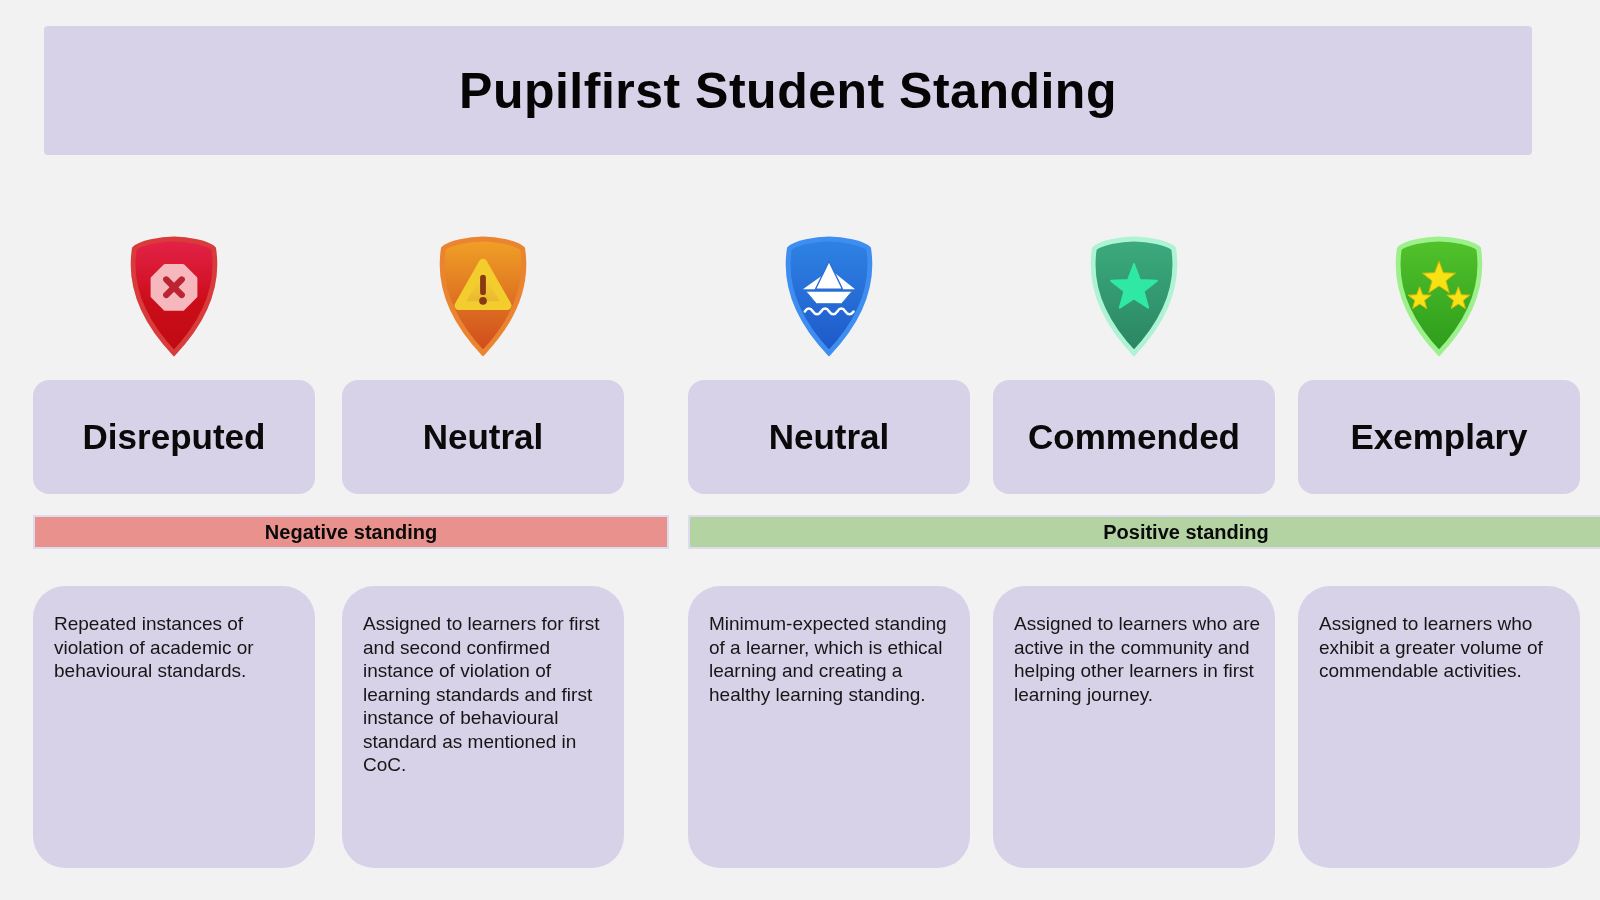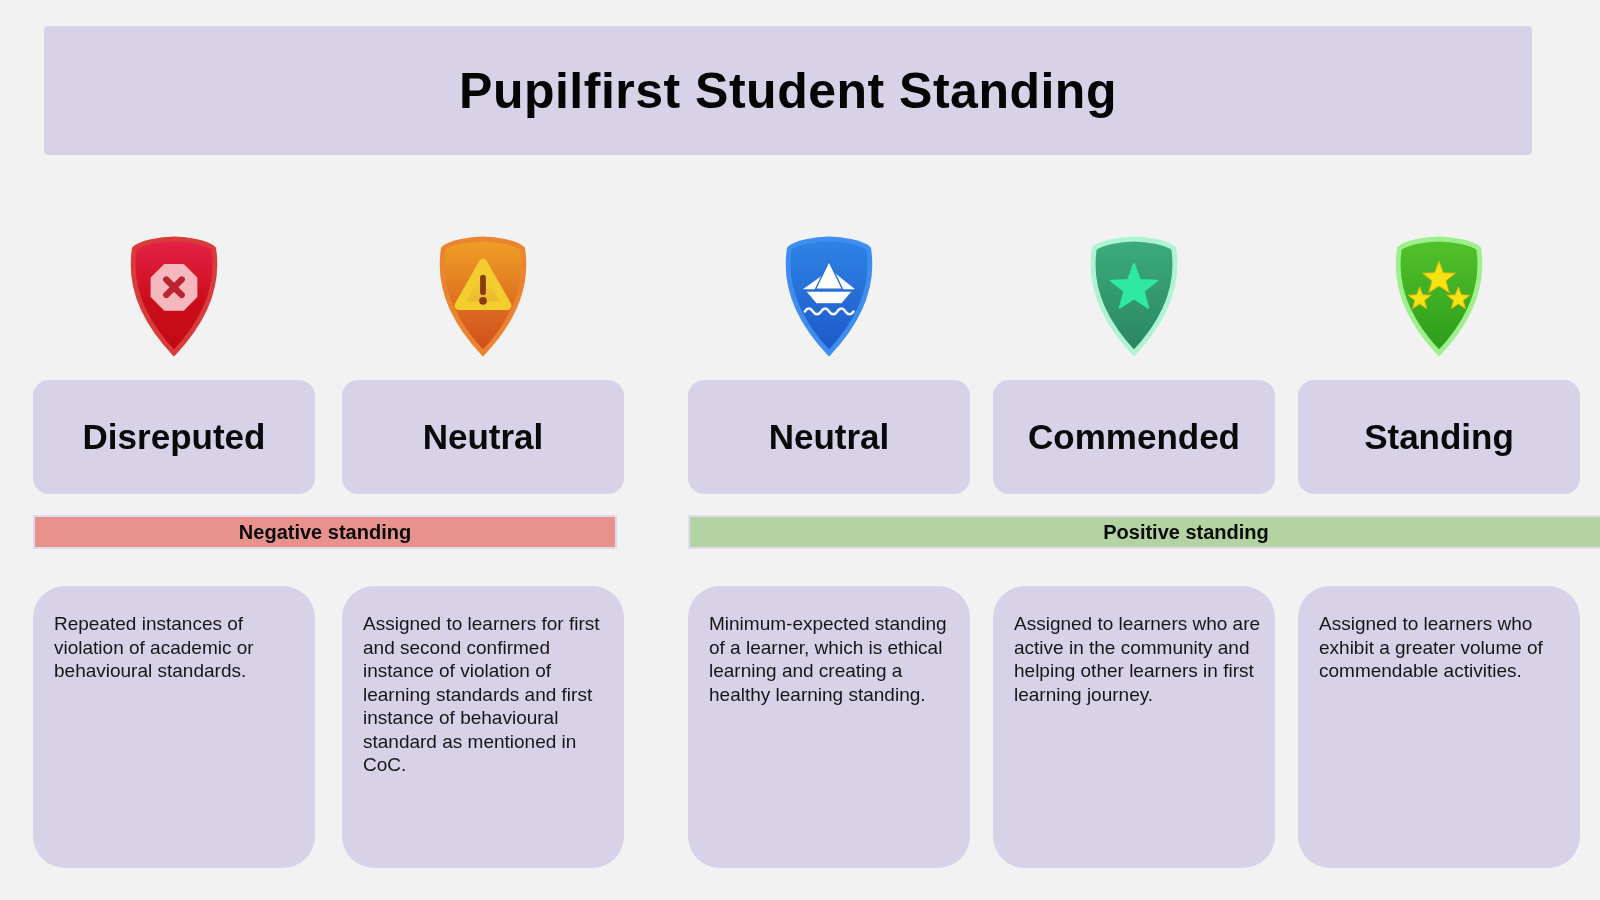--- a/index.html
+++ b/index.html
@@ -52,21 +52,21 @@
   }
 
   .banner {
     position: absolute; top: 515px; height: 34px;
     box-sizing: border-box;
     border: 2px solid #dfdbee;
     display: flex; align-items: center; justify-content: center;
     font-size: 20px; font-weight: bold;
     color: #0a0a0a;
   }
-  .banner-negative { left: 33px; width: 584px; background: #e8918d; }
+  .banner-negative { left: 33px; width: 636px; background: #e8918d; }
   .banner-positive { left: 688px; width: 996px; background: #b3d3a2; }
 
   .desc-box {
     position: absolute; top: 586px; height: 282px;
     background: #d8d2e8;
     border-radius: 32px;
     box-sizing: border-box;
     padding: 26px 12px 20px 21px;
     font-size: 19px; line-height: 23.5px;
     color: #161616;
@@ -163,21 +163,21 @@
     <g transform="translate(80,67)">
       <polygon points="0,-12.5 3.1,-4.3 11.9,-3.9 5,1.6 7.4,10.1 0,5.3 -7.4,10.1 -5,1.6 -11.9,-3.9 -3.1,-4.3" fill="#f7e213" stroke="#d8b50e" stroke-width="1" stroke-linejoin="round"></polygon>
     </g>
   </svg>
 </div>
 
 <div class="label-box col-w c1">Disreputed</div>
 <div class="label-box col-w c2">Neutral</div>
 <div class="label-box col-w c3">Neutral</div>
 <div class="label-box col-w c4">Commended</div>
-<div class="label-box col-w c5">Standing</div>
+<div class="label-box col-w c5">Exemplary</div>
 
 <div class="banner banner-negative">Negative standing</div>
 <div class="banner banner-positive">Positive standing</div>
 
 <div class="desc-box col-w c1">Repeated instances of violation of academic or behavioural standards.</div>
 <div class="desc-box col-w c2">Assigned to learners for first and second confirmed instance of violation of learning standards and first instance of behavioural standard as mentioned in CoC.</div>
 <div class="desc-box col-w c3">Minimum-expected standing of a learner, which is ethical learning and creating a healthy learning standing.</div>
 <div class="desc-box col-w c4">Assigned to learners who are active in the community and helping other learners in first learning journey.</div>
 <div class="desc-box col-w c5">Assigned to learners who exhibit a greater volume of commendable activities.</div>
 

